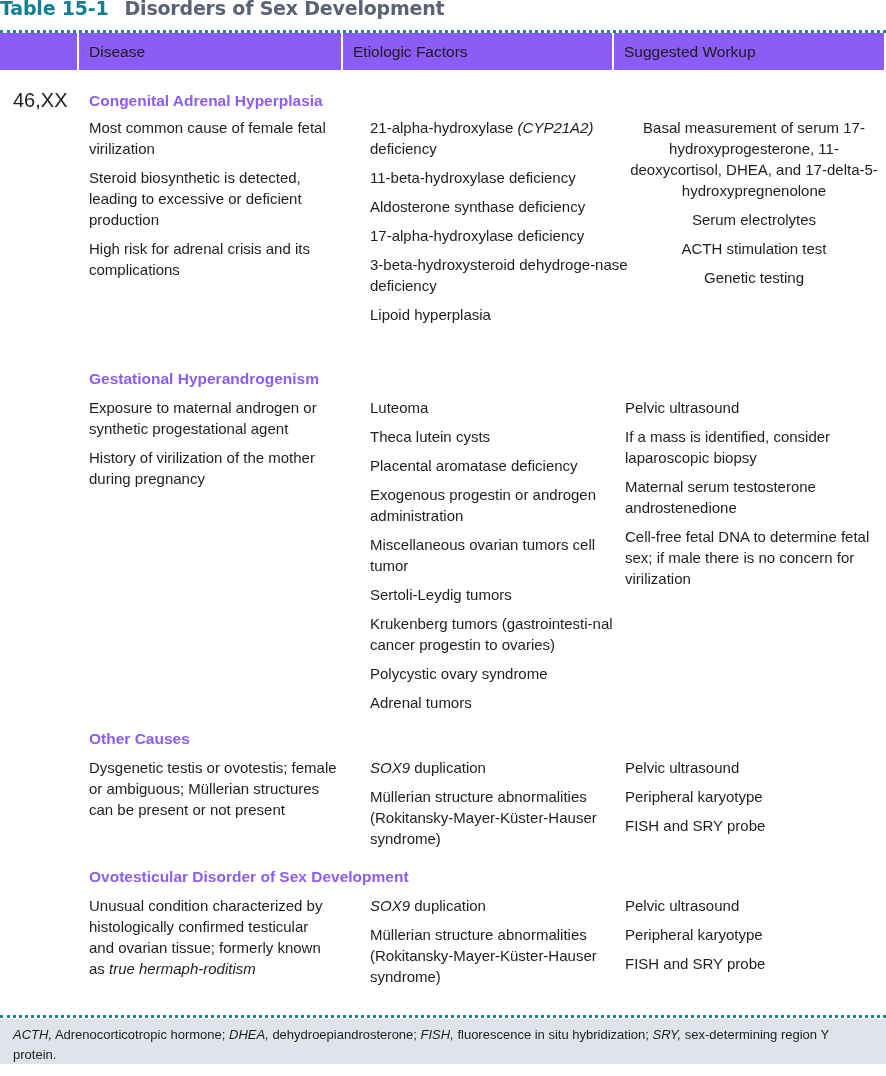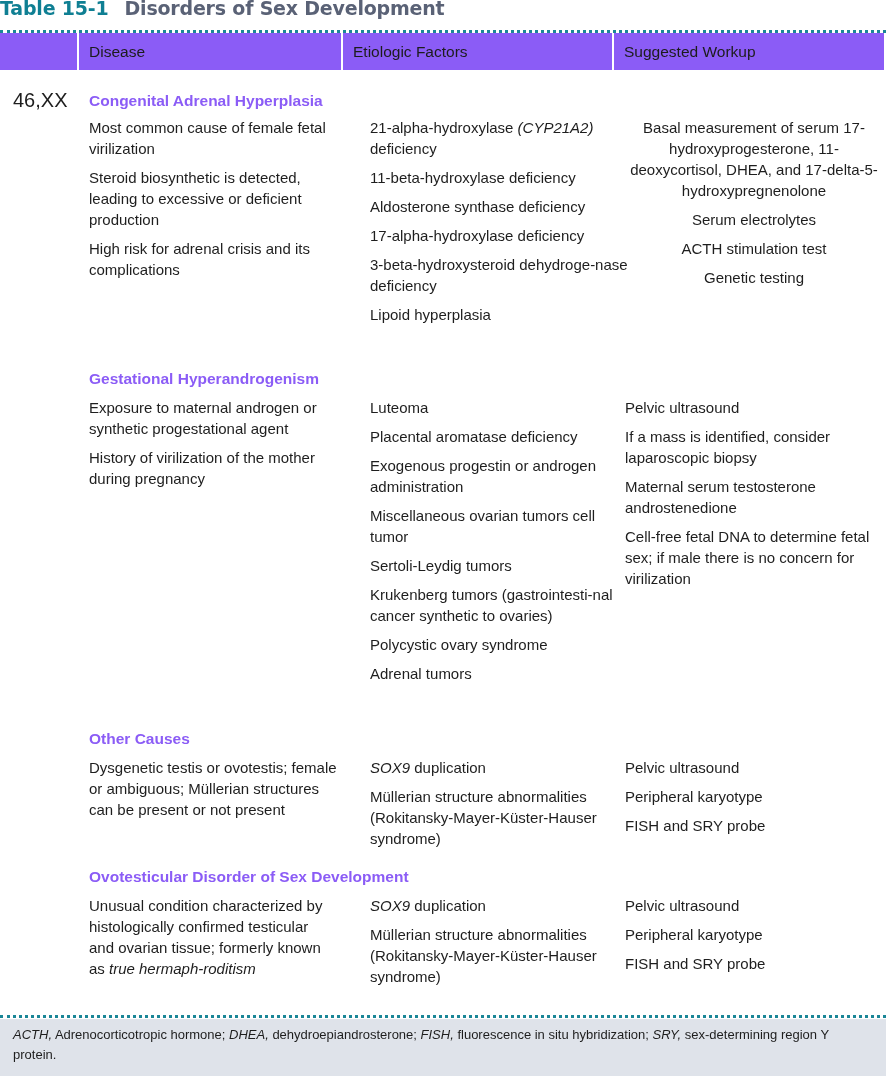--- a/index.html
+++ b/index.html
@@ -35,21 +35,21 @@
     color: #8b5cf6; white-space: nowrap;
   }
   .col {
     position: absolute; font-size: 15px; line-height: 21px; color: #1e1e1e;
   }
   .col .item { margin: 0 0 8px 0; }
   .col-d { left: 89px; width: 248px; }
   .col-e { left: 370px; width: 258px; }
   .col-w { left: 625px; width: 258px; }
   .footer {
-    position: absolute; left: 0; top: 1019px; width: 886px; height: 57px;
+    position: absolute; left: 0; top: 1019px; width: 886px; height: 45px;
     background: #dfe3ea; box-sizing: border-box; padding: 6px 13px 0 13px;
     font-size: 13px; line-height: 20px; color: #1e1e1e;
   }
   i { font-style: italic; }
 </style>
 </head>
 <body>
 
 <div class="title">
   <span class="num">Table 15-1</span><span class="name">Disorders of Sex Development</span>
@@ -87,25 +87,26 @@
   <div class="item">Genetic testing</div>
 </div>
 
 <div class="section-title" style="top:368px;">Gestational Hyperandrogenism</div>
 <div class="col col-d" style="top:397px;">
   <div class="item">Exposure to maternal androgen or synthetic progestational agent</div>
   <div class="item">History of virilization of the mother during pregnancy</div>
 </div>
 <div class="col col-e" style="top:397px;">
   <div class="item">Luteoma</div>
+  <div class="item">Theca lutein cysts</div>
   <div class="item">Placental aromatase deficiency</div>
   <div class="item">Exogenous progestin or androgen administration</div>
   <div class="item">Miscellaneous ovarian tumors cell tumor</div>
   <div class="item">Sertoli-Leydig tumors</div>
-  <div class="item">Krukenberg tumors (gastrointesti-nal cancer synthetic to ovaries)</div>
+  <div class="item">Krukenberg tumors (gastrointesti-nal cancer progestin to ovaries)</div>
   <div class="item">Polycystic ovary syndrome</div>
   <div class="item">Adrenal tumors</div>
 </div>
 <div class="col col-w" style="top:397px;">
   <div class="item">Pelvic ultrasound</div>
   <div class="item">If a mass is identified, consider laparoscopic biopsy</div>
   <div class="item">Maternal serum testosterone androstenedione</div>
   <div class="item">Cell-free fetal DNA to determine fetal sex; if male there is no concern for virilization</div>
 </div>
 

